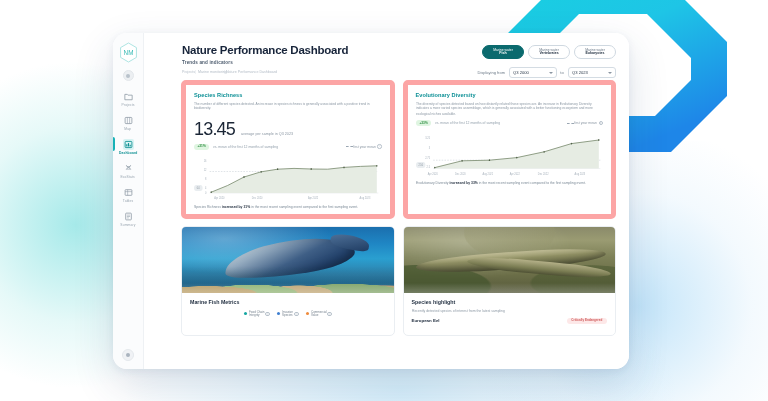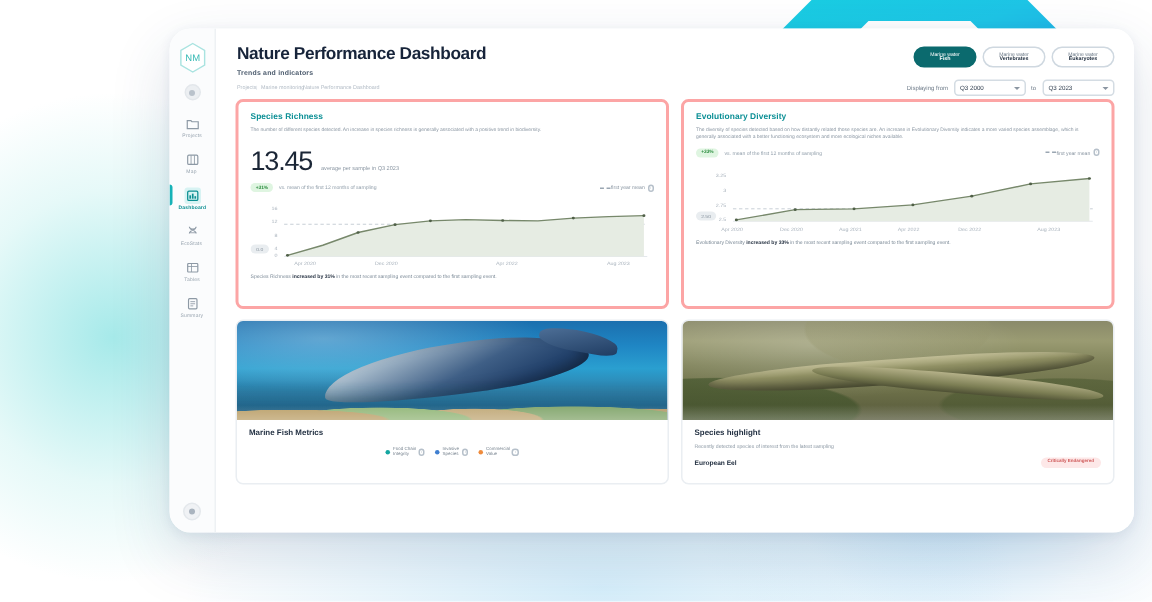--- a/index.html
+++ b/index.html
@@ -25,27 +25,28 @@
     background: radial-gradient(ellipse at 50% 50%, rgba(120,200,240,.30) 0%, rgba(255,255,255,0) 70%);
   }
 
   
   .chev-big { position: absolute; left: 495px; top: -34px; width: 280px; height: 215px; }
   
   .chev-small { position: absolute; left: 188px; top: 205px; width: 160px; height: 155px; }
 
   
   #app-window {
-    position: absolute; left: 113px; top: 19px;
-    width: 643px; height: 336px;
+    position: absolute; left: 113px; top: 33px;
+    width: 516px; height: 336px;
     background: #ffffff;
     border-radius: 14px;
     box-shadow: 0 16px 40px rgba(40,70,110,.16), 0 2px 8px rgba(40,70,110,.08);
     overflow: hidden;
     display: flex;
+    gap: 24px;
   }
 
   
   #sidebar {
     width: 31px; flex: 0 0 31px; height: 100%;
     background: #fbfcfd;
     border-right: 1px solid #eef1f4;
     display: flex; flex-direction: column; align-items: center;
     padding-top: 6px; position: relative;
   }
@@ -113,22 +114,22 @@
     border: 1px solid #d4dce3; border-radius: 3px; background: #fff;
     width: 48px; height: 11px; display: flex; align-items: center;
     justify-content: space-between; padding: 0 3px;
   }
   .select span { font-size: 3.4px; color: #2c3a4b; transform: scale(1.22); transform-origin: left center; }
   .caret { width: 0; height: 0; border-left: 2px solid transparent; border-right: 2px solid transparent; border-top: 2.5px solid #8b96a2; }
 
   
   #cards-row { display: flex; gap: 8px; padding: 6px 13px 0 13px; }
   .metric-card {
-    flex: 1; background: #fff; border: 2px solid #fca5a5; border-radius: 5px;
-    padding: 7px 8px 18px 8px; min-width: 0;
+    flex: 1; background: #fff; border: 5px solid #fca5a5; border-radius: 5px;
+    padding: 7px 8px 6px 8px; min-width: 0;
   }
   .mc-title { font-size: 5.6px; font-weight: bold; color: #0b8f95; letter-spacing: .05px; }
   .mc-desc {
     font-size: 2.8px; line-height: 4.4px; color: #8b97a3; margin-top: 3px;
     transform: scale(1.18); transform-origin: left top; width: 84%;
   }
   .mc-value-row { display: flex; align-items: baseline; gap: 6px; margin-top: 10px; }
   .mc-value { font-size: 18px; font-weight: normal; color: #1b2636; letter-spacing: -.8px; line-height: 1; }
   .mc-value-sub { font-size: 3.1px; color: #8b97a3; transform: scale(1.2); transform-origin: left center; white-space: nowrap; }
   .mc-badge-row { display: flex; align-items: center; margin-top: 6px; }

